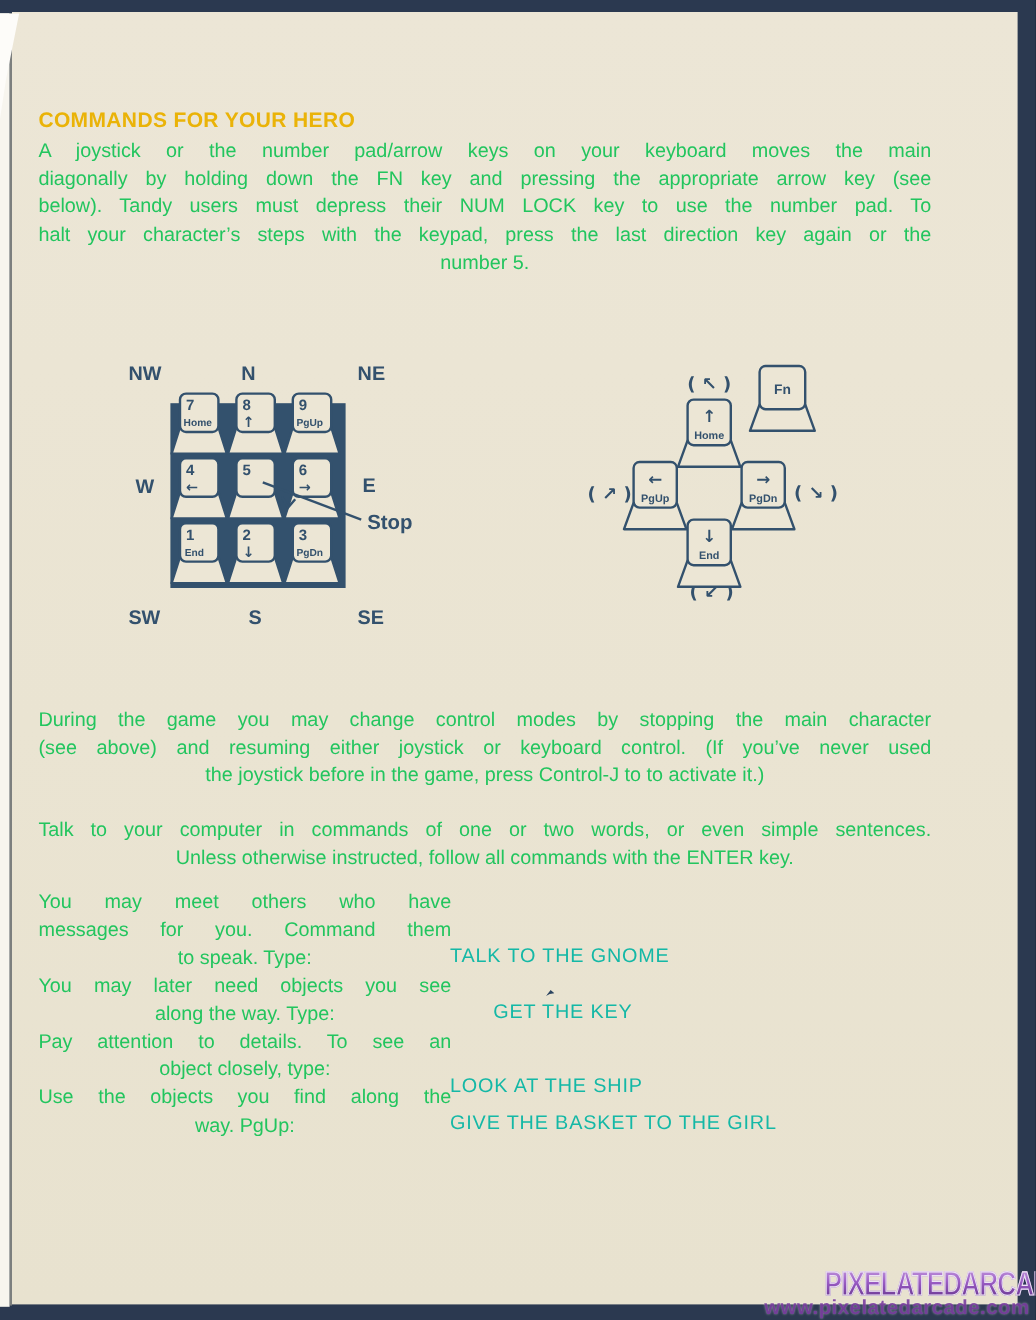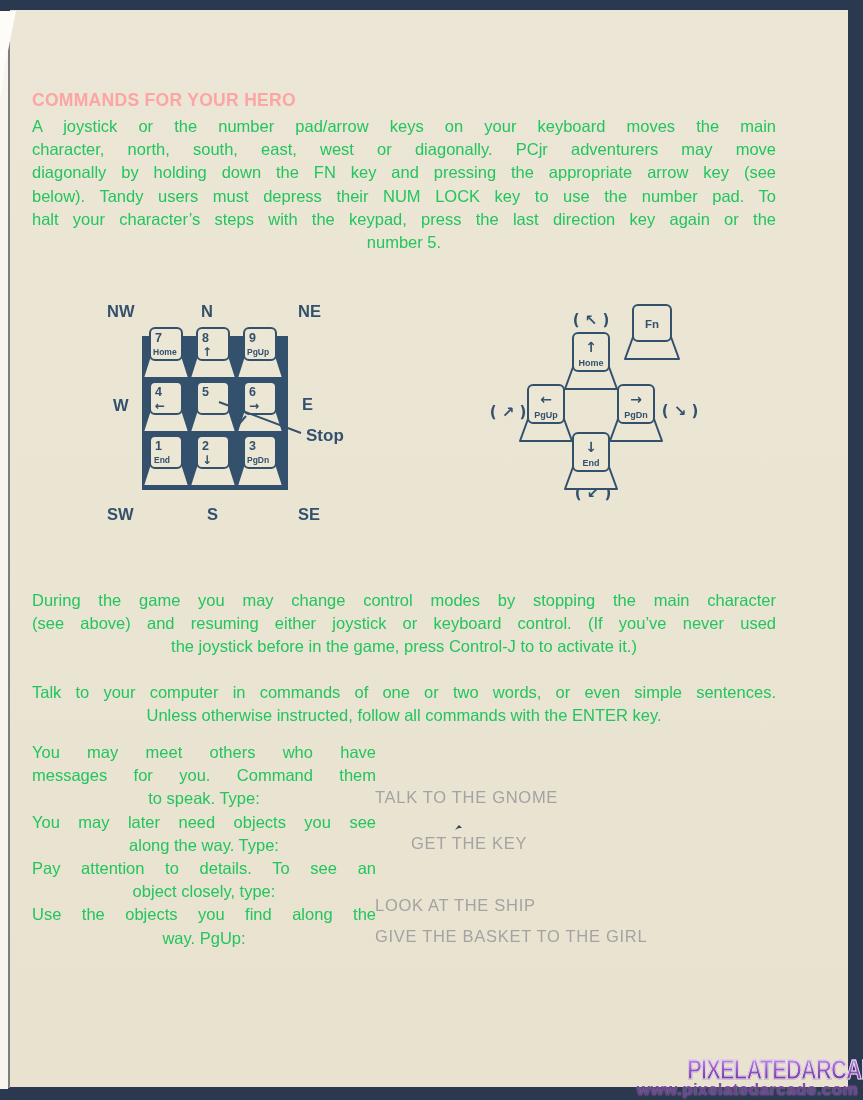--- a/index.html
+++ b/index.html
@@ -23,34 +23,34 @@
     clip-path:polygon(0 0, 100% 0, 32% 62%, 0 100%);
   }
   .paper {
     position:absolute; left:10px; top:10px; width:838px; height:1077px;
     background:linear-gradient(180deg,#ece6d6 0%, #eae4d2 55%, #e8e2cf 100%);
   }
 
   
   .heading {
     position:absolute; left:32px; top:90px; width:600px;
-    font-size:17.5px; font-weight:700; color:#fca5a5; letter-spacing:.3px;
+    font-size:17.5px; font-weight:700; color:#eab308; letter-spacing:.3px;
   }
   .para { position:absolute; color:#22c55e; font-size:16.5px; }
   .para .jl, .para .ll { height:23.2px; line-height:23.2px; white-space:nowrap; }
   .para .jl { text-align:justify; text-align-last:justify; white-space:normal; }
   .para .ll { text-align:center; }
   #para1 { left:32px; top:115px;  width:744px; }
   #para2 { left:32px; top:589px;  width:744px; }
   #para3 { left:32px; top:681px;  width:744px; }
   #prompts { left:32px; top:741px; width:344px; }
 
   .cmd {
     position:absolute; left:375px; width:430px;
-    font-size:16.5px; letter-spacing:.7px; color:#a3a3a3;
+    font-size:16.5px; letter-spacing:.7px; color:#14b8a6;
     line-height:23.2px; white-space:nowrap;
   }
   #cmd0 { top:786px; } #cmd1 { top:832px;margin-left:36px; } #cmd2 { top:894px; } #cmd3 { top:925px; }
 
   .speck {
     position:absolute; left:455px; top:825px; width:7px; height:6px;
     background:#2c4561;
     clip-path:polygon(0 85%, 55% 0, 100% 45%, 45% 55%);
   }
 
@@ -99,21 +99,20 @@
 <div class="scan">
   <div class="edge-strip"></div>
   <div class="edge-line"></div>
   <div class="paper"></div>
   <div class="curl"></div>
 
   <div class="heading">COMMANDS FOR YOUR HERO</div>
 
   <div class="para" id="para1">
     <div class="jl">A joystick or the number pad/arrow keys on your keyboard moves the main</div>
-    <div class="jl">character, north, south, east, west or diagonally. PCjr adventurers may move</div>
     <div class="jl">diagonally by holding down the FN key and pressing the appropriate arrow key (see</div>
     <div class="jl">below). Tandy users must depress their NUM LOCK key to use the number pad. To</div>
     <div class="jl">halt your character’s steps with the keypad, press the last direction key again or the</div>
     <div class="ll">number 5.</div>
   </div>
 
   <svg class="numpad-svg" width="260" height="245" viewBox="0 0 260 245">
     <text class="dir" x="12" y="27">NW</text>
     <text class="dir" x="106" y="27">N</text>
     <text class="dir" x="203" y="27">NE</text>

